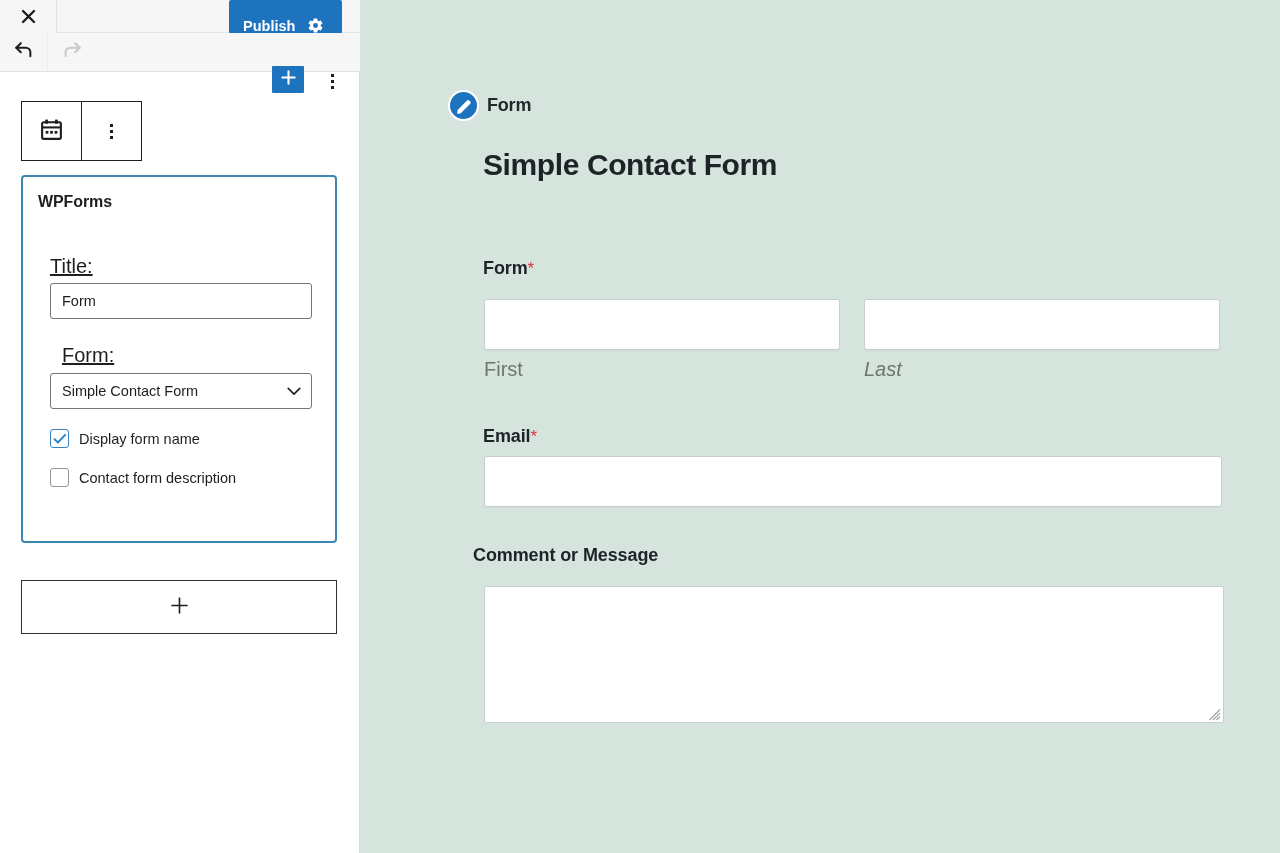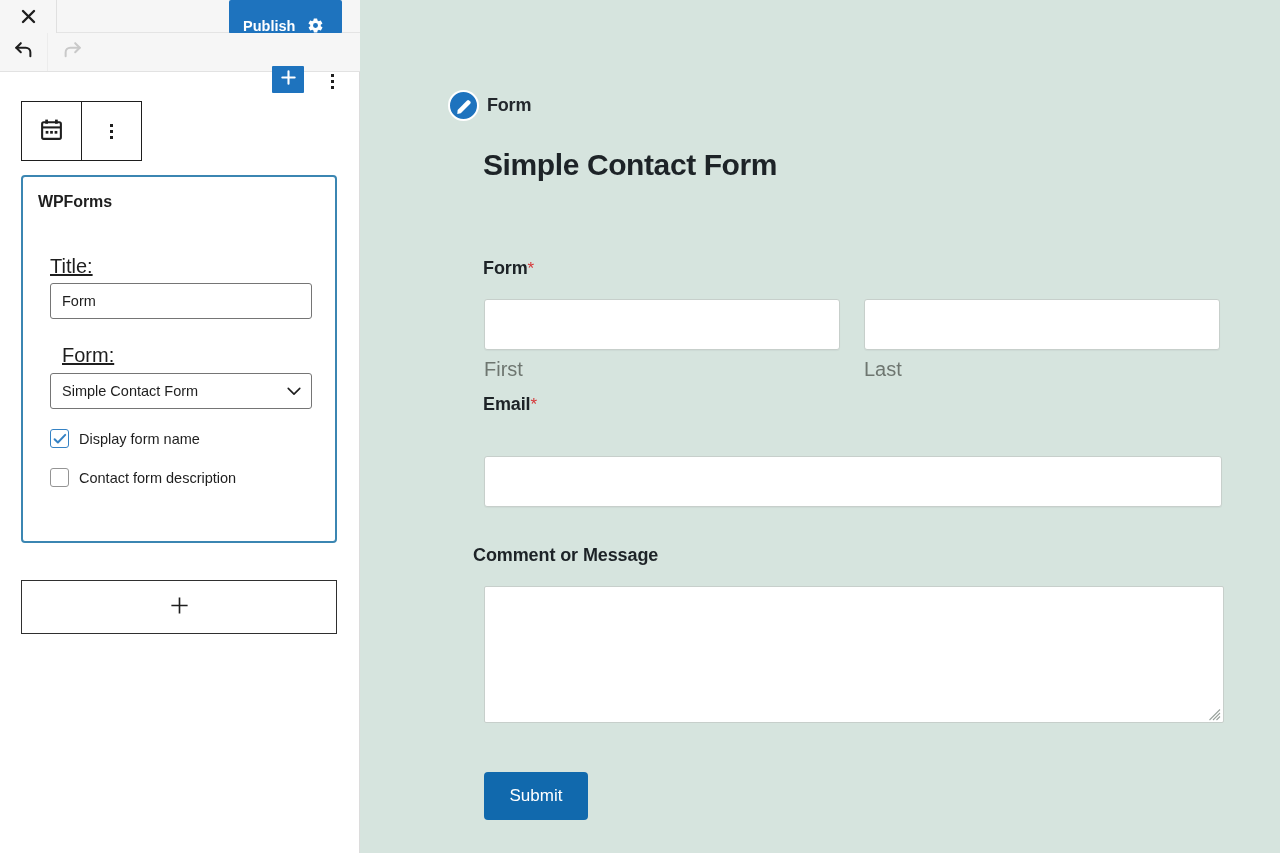--- a/index.html
+++ b/index.html
@@ -259,41 +259,41 @@
   .fld-label {
     position: absolute;
     font-size: 18px;
     font-weight: 700;
     color: #1d2327;
     letter-spacing: -0.1px;
   }
   .req { color: #d63638; font-weight: 400; font-size: 17px; }
 
   .lbl-name    { left: 123px; top: 258px; }
-  .lbl-email   { left: 123px; top: 394px; }
+  .lbl-email   { left: 123px; top: 426px; }
   .lbl-comment { left: 113px; top: 545px; }
 
   .pv-input {
     position: absolute;
     background: #ffffff;
     border: 1px solid #c7cfcb;
     border-radius: 3px;
     box-shadow: 0 1px 1px rgba(0,0,0,0.04);
   }
   .in-first { left: 124px; top: 299px; width: 356px; height: 51px; }
   .in-last  { left: 504px; top: 299px; width: 356px; height: 51px; }
   .in-email { left: 124px; top: 456px; width: 738px; height: 51px; }
 
   .sub-label {
     position: absolute;
     font-size: 20px;
     color: #6e7670;
   }
   .sl-first { left: 124px; top: 358px; }
-  .sl-last  { left: 504px; top: 358px; }
+  .sl-last  { left: 504px; top: 358px; font-style: italic; }
 
   .pv-textarea {
     position: absolute;
     left: 124px; top: 586px;
     width: 740px; height: 137px;
     background: #ffffff;
     border: 1px solid #c7cfcb;
     border-radius: 2px;
     overflow: hidden;
   }
@@ -467,15 +467,14 @@
 
     <div class="fld-label lbl-comment">Comment or Message</div>
     <div class="pv-textarea">
       <span class="resize-grip">
         <svg width="13" height="13" viewBox="0 0 13 13">
           <path d="M12 5 L5 12 M12 8.5 L8.5 12 M12 1.5 L1.5 12" stroke="#9aa39d" stroke-width="1.1" fill="none"></path>
         </svg>
       </span>
     </div>
 
-    <button class="submit-btn">Submit</button>
   </div>
 </div>
 
 </body></html>

